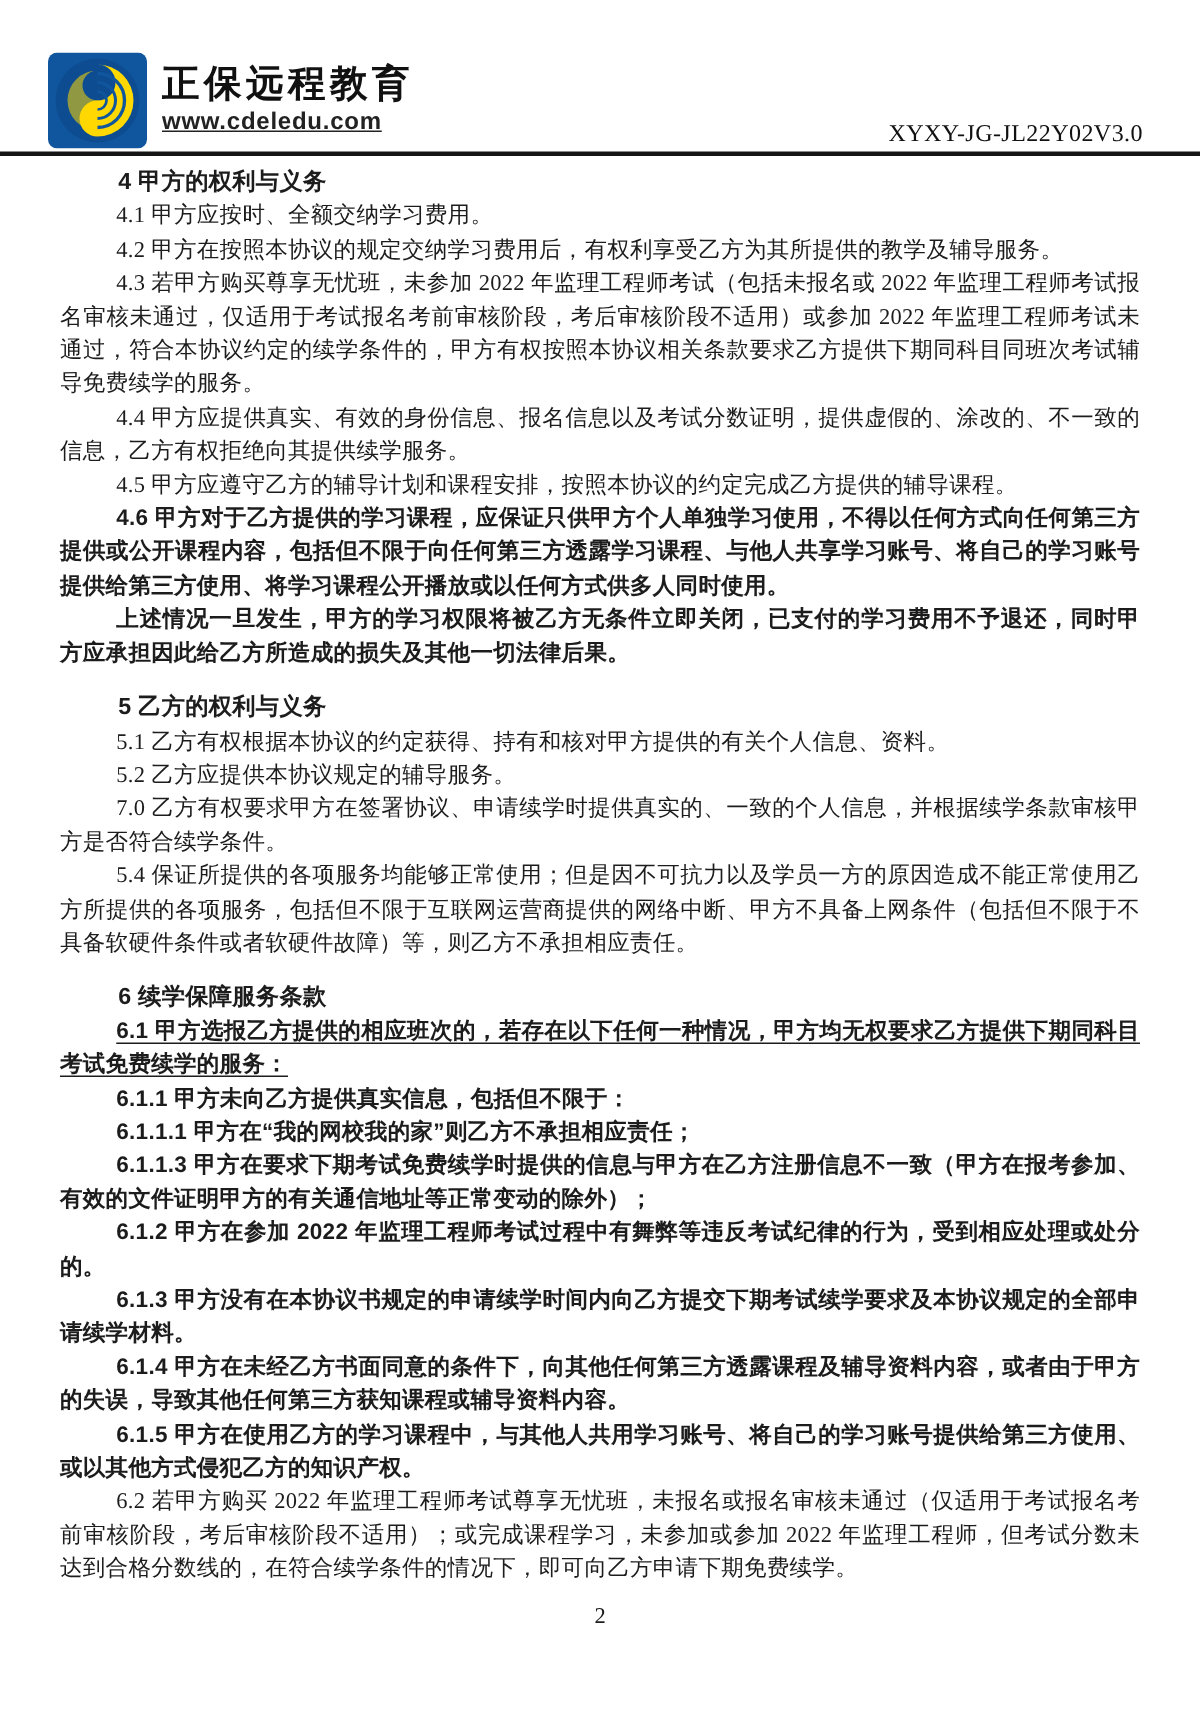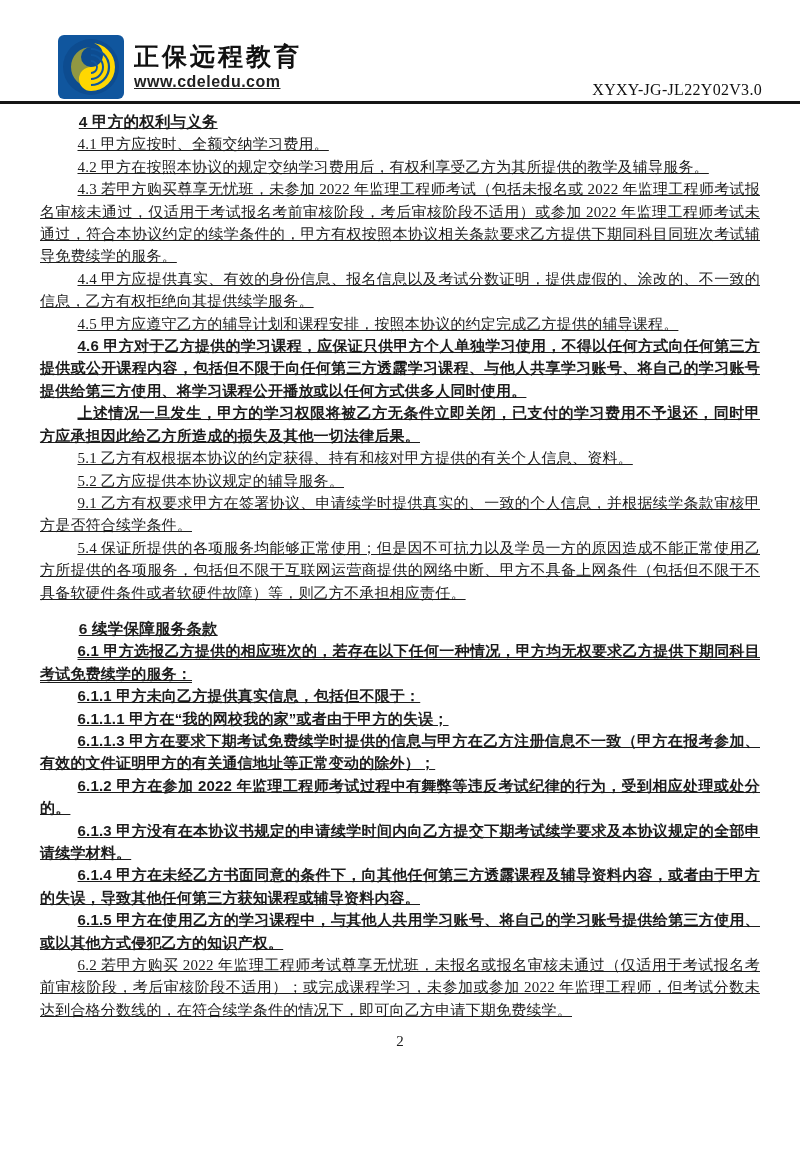--- a/index.html
+++ b/index.html
@@ -4,21 +4,21 @@
 <style>
   html,body{margin:0;padding:0;background:#888;}
   .page{
     width:800px;height:1154px;background:#ffffff;margin:0 auto;
     position:relative;box-sizing:border-box;overflow:hidden;
     font-family:"Liberation Serif","DejaVu Serif",serif;color:#1c1c1c;
   }
   
   .header{
     box-sizing:border-box;
-    padding:38px 38px 0 58px;
+    padding:38px 38px 0 32px;
     height:104px;
     border-bottom:3px solid #151515;
     display:flex;justify-content:space-between;align-items:flex-end;
   }
   .brand{display:flex;align-items:center;gap:10px;margin-bottom:2px;}
   .logo-badge{width:66px;height:64px;display:block;}
   .brand-text{display:flex;flex-direction:column;line-height:1;}
   .brand-name{
     font-family:"Liberation Sans","DejaVu Sans",sans-serif;
     font-weight:bold;font-size:25px;letter-spacing:3px;color:#111;
@@ -28,21 +28,20 @@
     font-weight:bold;font-size:16px;color:#222;margin-top:5px;letter-spacing:.5px;text-decoration:underline;
   }
   .doc-code{
     font-family:"Liberation Serif","DejaVu Serif",serif;
     font-size:16px;color:#111;padding-bottom:2px;letter-spacing:.3px;
   }
   
   .content{
     box-sizing:border-box;
     padding:7px 40px 0 40px;
-    text-decoration:underline;
   }
   .para{
     margin:0;
     font-size:15px;
     line-height:22.4px;
     text-align:justify;
     text-indent:2.5em;
     letter-spacing:.2px;
   }
   .para.heading{
@@ -92,28 +91,29 @@
   <div class="content">
 
   <p class="para heading">4 甲方的权利与义务</p>
       <p class="para ">4.1 甲方应按时、全额交纳学习费用。</p>
       <p class="para ">4.2 甲方在按照本协议的规定交纳学习费用后，有权利享受乙方为其所提供的教学及辅导服务。</p>
       <p class="para ">4.3 若甲方购买尊享无忧班，未参加 2022 年监理工程师考试（包括未报名或 2022 年监理工程师考试报名审核未通过，仅适用于考试报名考前审核阶段，考后审核阶段不适用）或参加 2022 年监理工程师考试未通过，符合本协议约定的续学条件的，甲方有权按照本协议相关条款要求乙方提供下期同科目同班次考试辅导免费续学的服务。</p>
       <p class="para ">4.4 甲方应提供真实、有效的身份信息、报名信息以及考试分数证明，提供虚假的、涂改的、不一致的信息，乙方有权拒绝向其提供续学服务。</p>
       <p class="para ">4.5 甲方应遵守乙方的辅导计划和课程安排，按照本协议的约定完成乙方提供的辅导课程。</p>
       <p class="para bold">4.6 甲方对于乙方提供的学习课程，应保证只供甲方个人单独学习使用，不得以任何方式向任何第三方提供或公开课程内容，包括但不限于向任何第三方透露学习课程、与他人共享学习账号、将自己的学习账号提供给第三方使用、将学习课程公开播放或以任何方式供多人同时使用。</p>
       <p class="para bold">上述情况一旦发生，甲方的学习权限将被乙方无条件立即关闭，已支付的学习费用不予退还，同时甲方应承担因此给乙方所造成的损失及其他一切法律后果。</p>
+      <p class="para heading spaced">5 乙方的权利与义务</p>
       <p class="para ">5.1 乙方有权根据本协议的约定获得、持有和核对甲方提供的有关个人信息、资料。</p>
       <p class="para ">5.2 乙方应提供本协议规定的辅导服务。</p>
-      <p class="para ">9.1 乙方有权要求甲方在签署协议、申请续学时提供真实的、一致的个人信息，并根据续学条款审核甲方是否符合续学条件。</p>
+      <p class="para ">7.0 乙方有权要求甲方在签署协议、申请续学时提供真实的、一致的个人信息，并根据续学条款审核甲方是否符合续学条件。</p>
       <p class="para ">5.4 保证所提供的各项服务均能够正常使用；但是因不可抗力以及学员一方的原因造成不能正常使用乙方所提供的各项服务，包括但不限于互联网运营商提供的网络中断、甲方不具备上网条件（包括但不限于不具备软硬件条件或者软硬件故障）等，则乙方不承担相应责任。</p>
       <p class="para heading spaced">6 续学保障服务条款</p>
       <p class="para bold underline">6.1 甲方选报乙方提供的相应班次的，若存在以下任何一种情况，甲方均无权要求乙方提供下期同科目考试免费续学的服务：</p>
       <p class="para bold">6.1.1 甲方未向乙方提供真实信息，包括但不限于：</p>
-      <p class="para bold">6.1.1.1 甲方在“我的网校我的家”或者由于甲方的失误；</p>
+      <p class="para bold">6.1.1.1 甲方在“我的网校我的家”则乙方不承担相应责任；</p>
       <p class="para bold">6.1.1.3 甲方在要求下期考试免费续学时提供的信息与甲方在乙方注册信息不一致（甲方在报考参加、有效的文件证明甲方的有关通信地址等正常变动的除外）；</p>
       <p class="para bold">6.1.2 甲方在参加 2022 年监理工程师考试过程中有舞弊等违反考试纪律的行为，受到相应处理或处分的。</p>
       <p class="para bold">6.1.3 甲方没有在本协议书规定的申请续学时间内向乙方提交下期考试续学要求及本协议规定的全部申请续学材料。</p>
       <p class="para bold">6.1.4 甲方在未经乙方书面同意的条件下，向其他任何第三方透露课程及辅导资料内容，或者由于甲方的失误，导致其他任何第三方获知课程或辅导资料内容。</p>
       <p class="para bold">6.1.5 甲方在使用乙方的学习课程中，与其他人共用学习账号、将自己的学习账号提供给第三方使用、或以其他方式侵犯乙方的知识产权。</p>
       <p class="para ">6.2 若甲方购买 2022 年监理工程师考试尊享无忧班，未报名或报名审核未通过（仅适用于考试报名考前审核阶段，考后审核阶段不适用）；或完成课程学习，未参加或参加 2022 年监理工程师，但考试分数未达到合格分数线的，在符合续学条件的情况下，即可向乙方申请下期免费续学。</p>
     </div>
 
   <div class="page-number">2</div>
 

